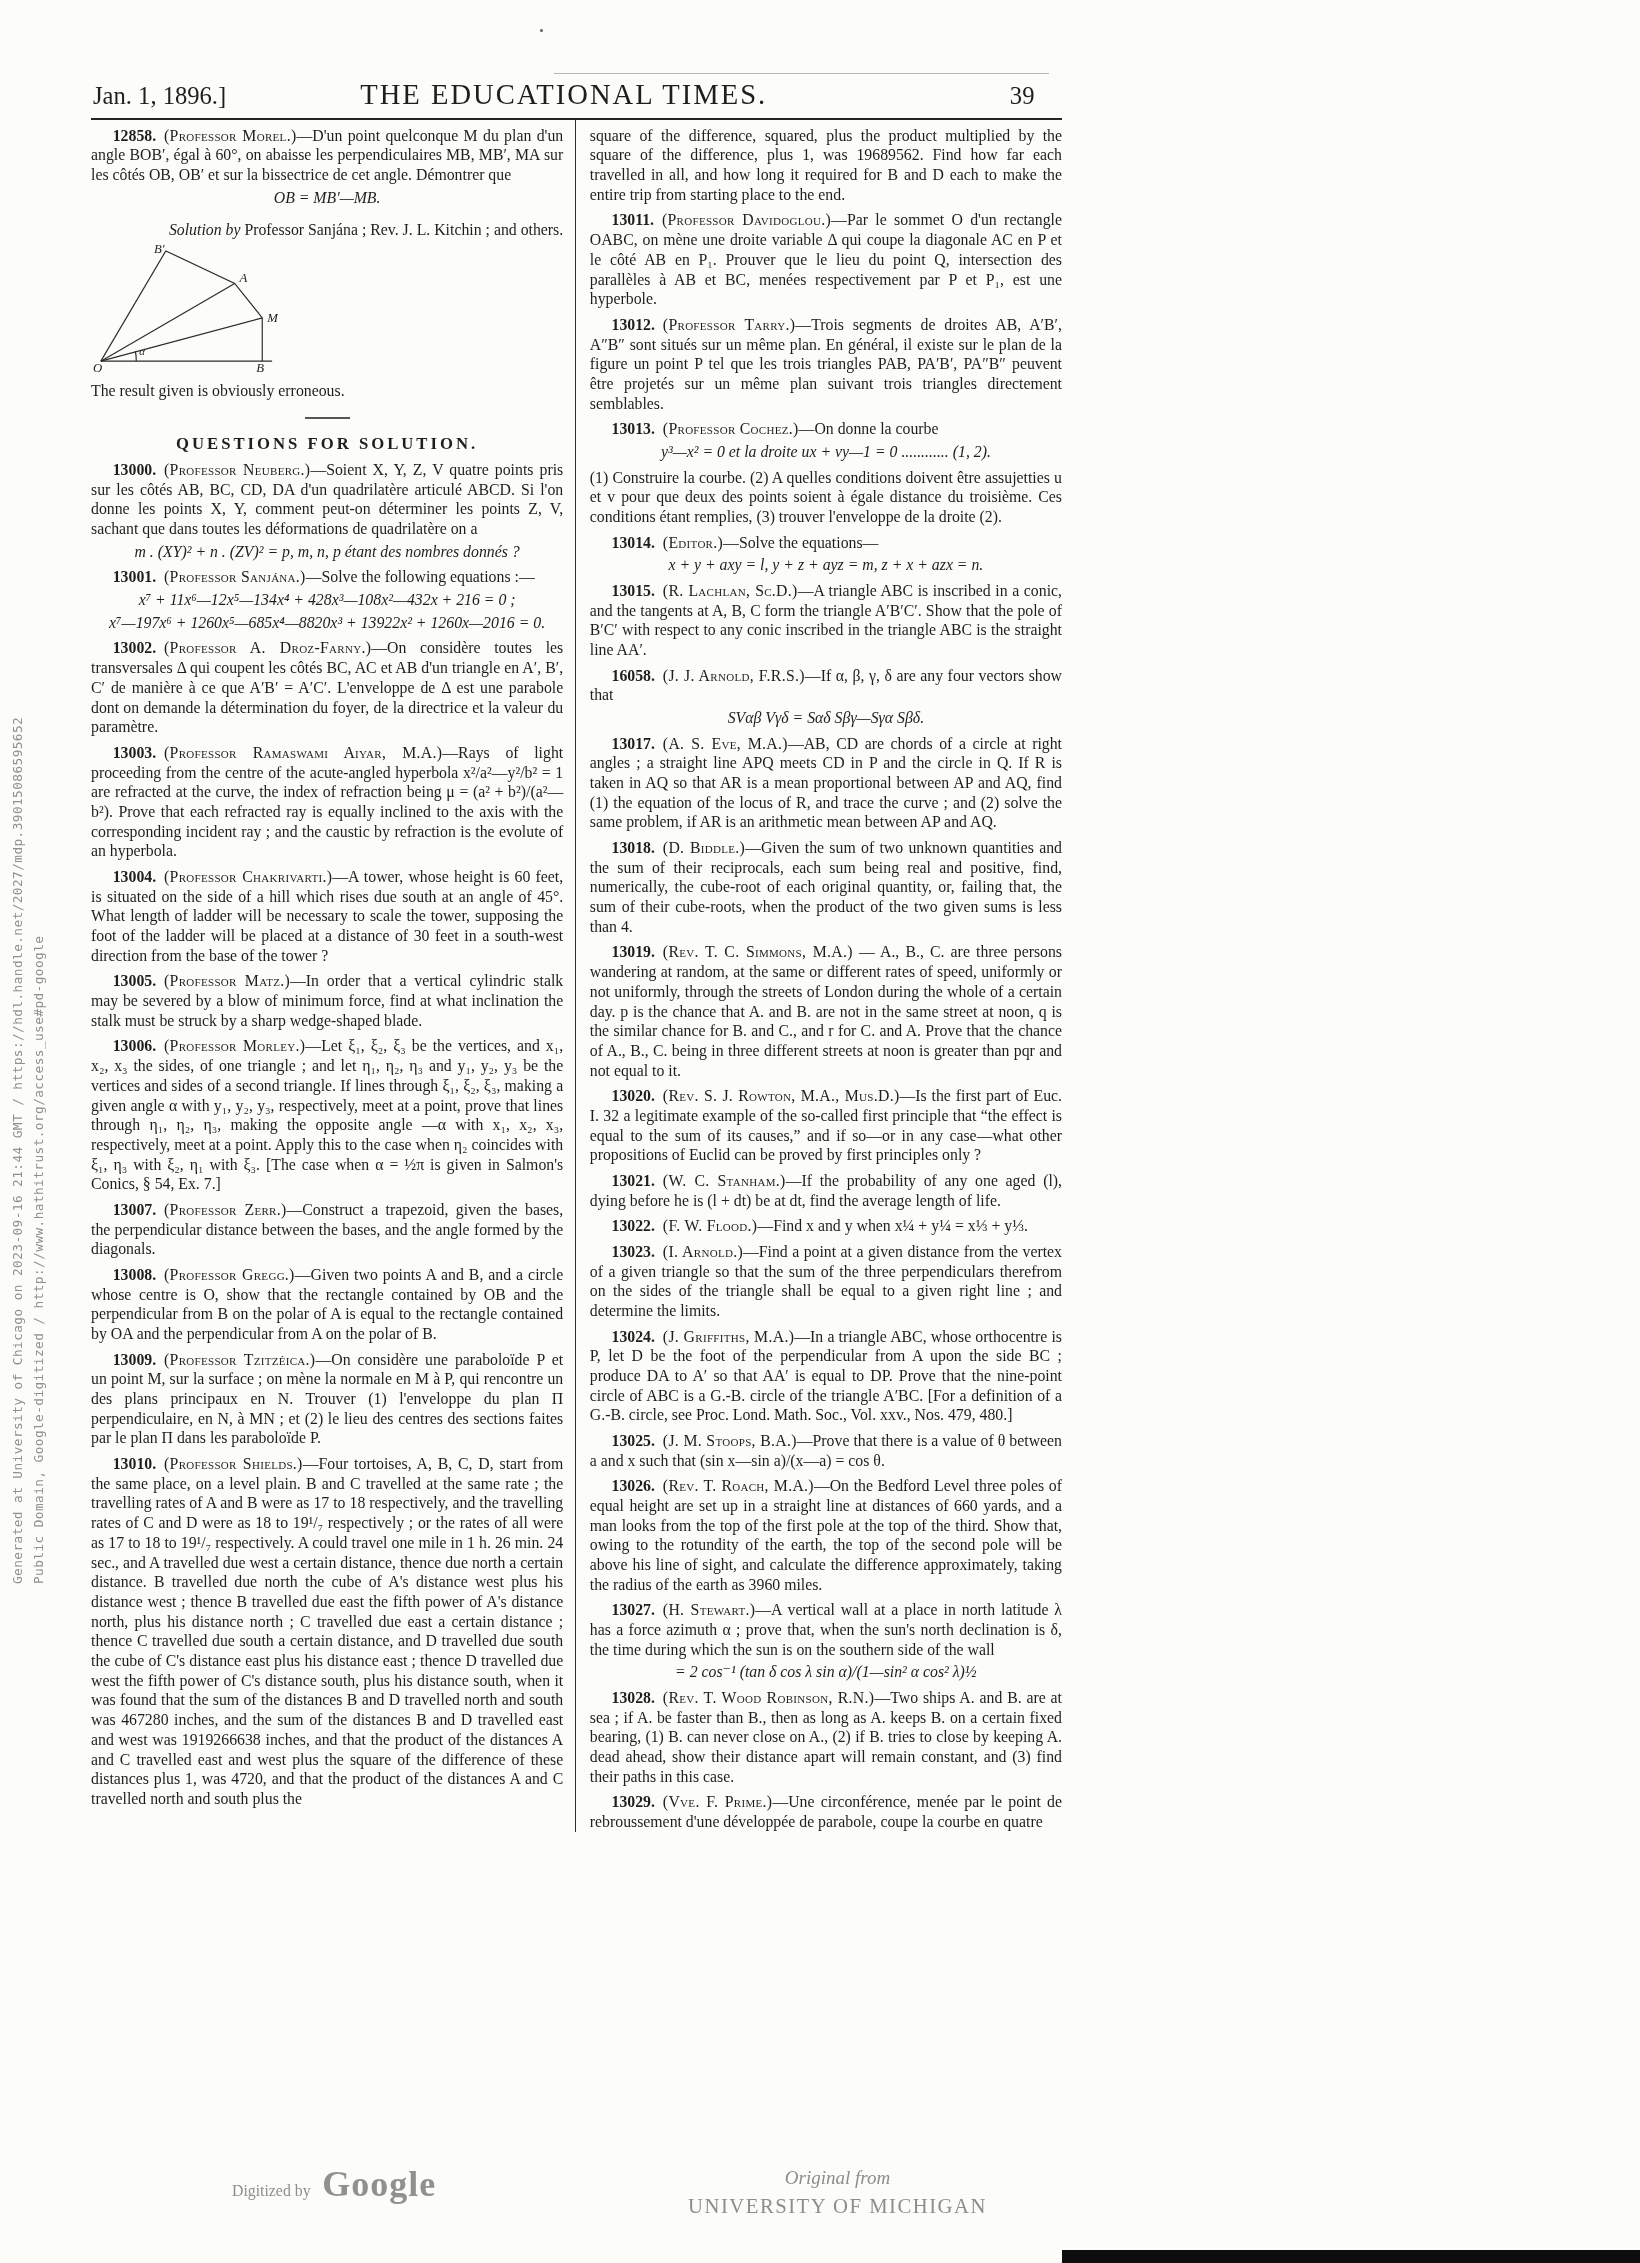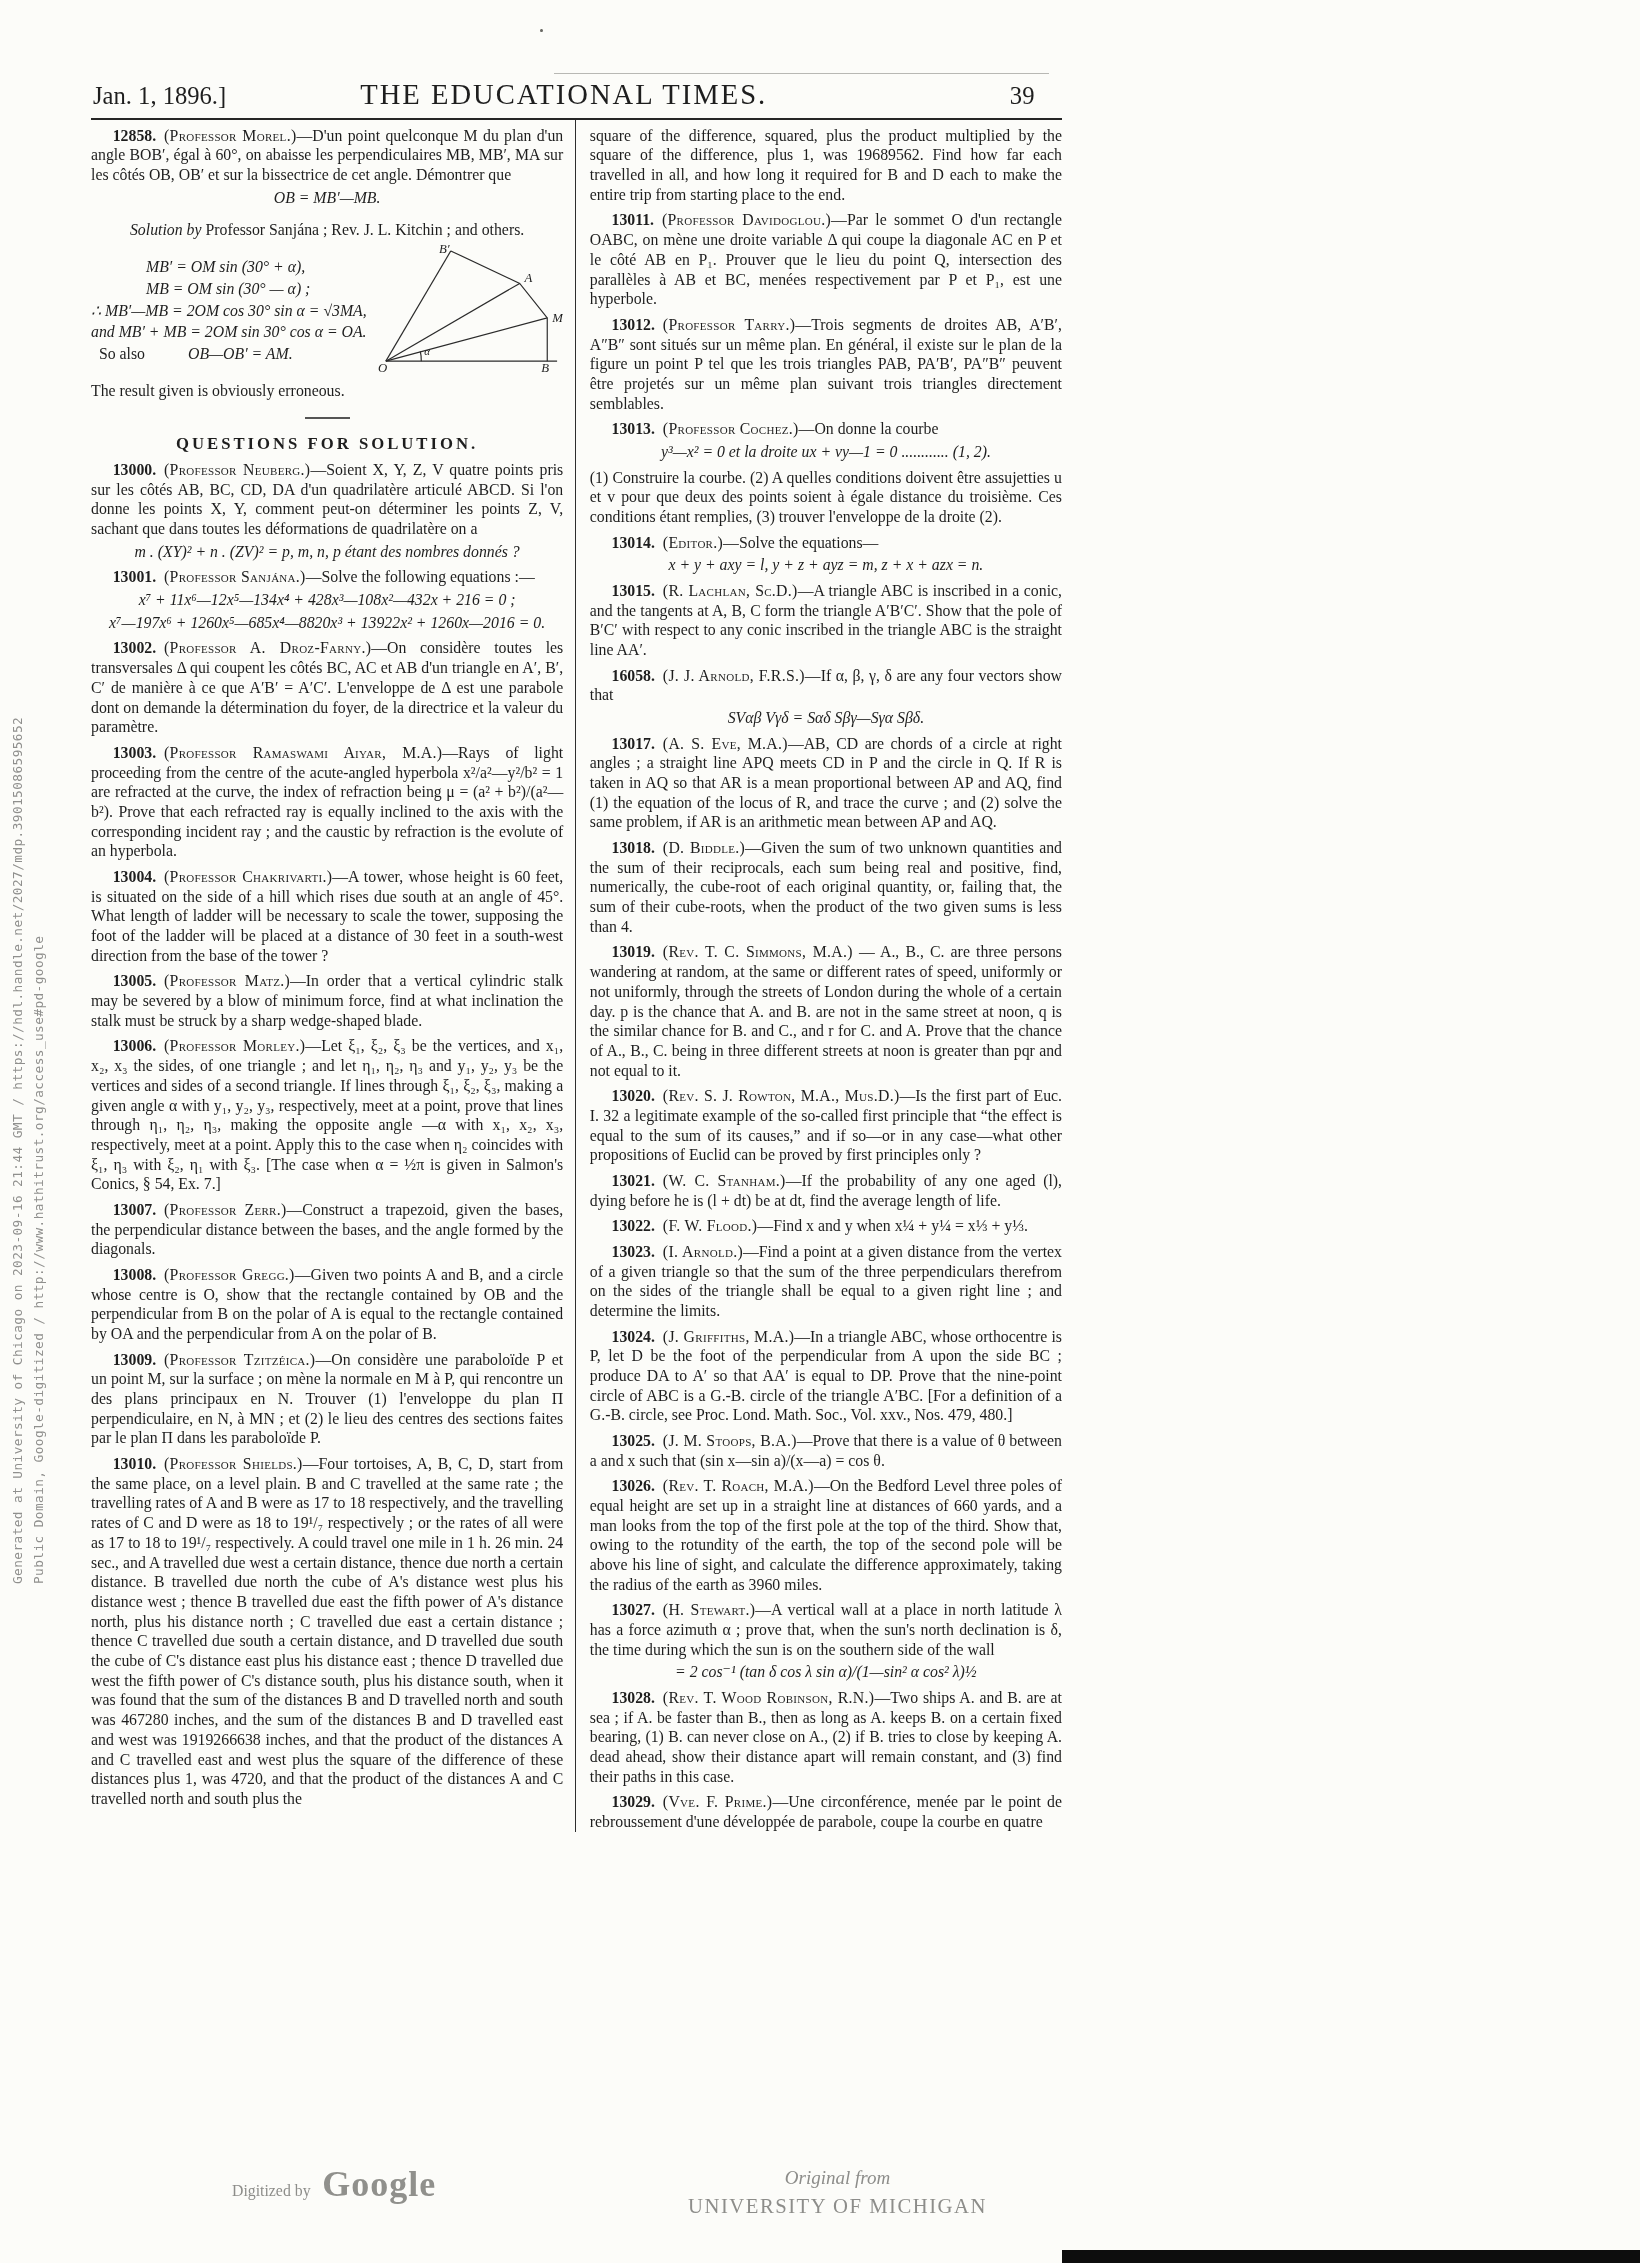--- a/index.html
+++ b/index.html
@@ -28,21 +28,21 @@
 
   .problem{text-indent:21.7px;margin:5.9px 0 0;}
   .problem.cont{text-indent:0;}
   .pnum{font-weight:bold;}
   .pauthor{font-variant:small-caps;letter-spacing:0.3px;}
   .math{text-align:center;font-style:italic;margin:3px 0;}
   .qheading{text-align:center;font-weight:bold;font-size:16.7px;letter-spacing:3px;margin:15.8px 0 3.9px;}
   .divider{width:45px;border-top:2px solid #555;margin:11.8px auto 0;}
 
   .solution-block{margin-top:2px;}
-  .sol-byline{text-align:center;margin-top:12px;}
+  .sol-byline{text-align:right;margin-top:12px;}
   .sol-row{display:flex;gap:3.9px;margin-top:3.9px;}
   .sol-eqs{flex:1;font-style:italic;}
   .eq{margin:2px 0;}
   .eq-ind{margin-left:55px;}
   .eq-row{display:flex;}
   .eq-label{font-style:normal;margin-left:7.9px;}
   .eq-f{margin-left:43px;}
   .sol-fig{flex:none;margin-top:-11.8px;}
   .sol-closing{margin-top:7.9px;}
 
@@ -74,30 +74,20 @@
     <div class="columns">
       <div class="col col-left">
         <div id="col-left-top">
             <p class="problem"><span class="pnum">12858.</span> <span class="pauthor">(Professor Morel.)</span><span class="ptext">—D'un point quelconque M du plan d'un angle BOB′, égal à 60°, on abaisse les perpendiculaires MB, MB′, MA sur les côtés OB, OB′ et sur la bissectrice de cet angle.  Démontrer que</span></p>
             <div class="math">OB = MB′—MB.</div>
           </div>
 
         <div class="solution-block">
           <p class="sol-byline"><i>Solution by</i><span> Professor Sanjána ; Rev. J. L. Kitchin ; and others.</span></p>
           <div class="sol-row">
-            <div class="sol-eqs">
-              <div class="eq eq-ind">MB′ = OM sin (30° + α),</div>
-              <div class="eq eq-ind">MB = OM sin (30° — α) ;</div>
-              <div class="eq">∴ MB′—MB = 2OM cos 30° sin α = √3MA,</div>
-              <div class="eq">and MB′ + MB = 2OM sin 30° cos α = OA.</div>
-              <div class="eq eq-row">
-                <span class="eq-label">So also</span>
-                <span class="eq-f">OB—OB′ = AM.</span>
-              </div>
-            </div>
             <svg class="sol-fig" width="187" height="130" viewBox="0 0 190 132" style="font-size:16px">
               <g stroke="#2b2b2b" stroke-width="1.2" fill="none">
                 <line x1="10" y1="120" x2="184" y2="120"></line>
                 <line x1="10" y1="120" x2="76" y2="8"></line>
                 <line x1="10" y1="120" x2="146" y2="41"></line>
                 <line x1="10" y1="120" x2="174" y2="76"></line>
                 <polyline points="76,8 146,41 174,76 174,120"></polyline>
                 <path d="M 46,120 A 36,36 0 0 0 45,110"></path>
               </g>
               <g font-size="13" font-style="italic" fill="#1e1e1e" font-family="Liberation Serif, serif">

